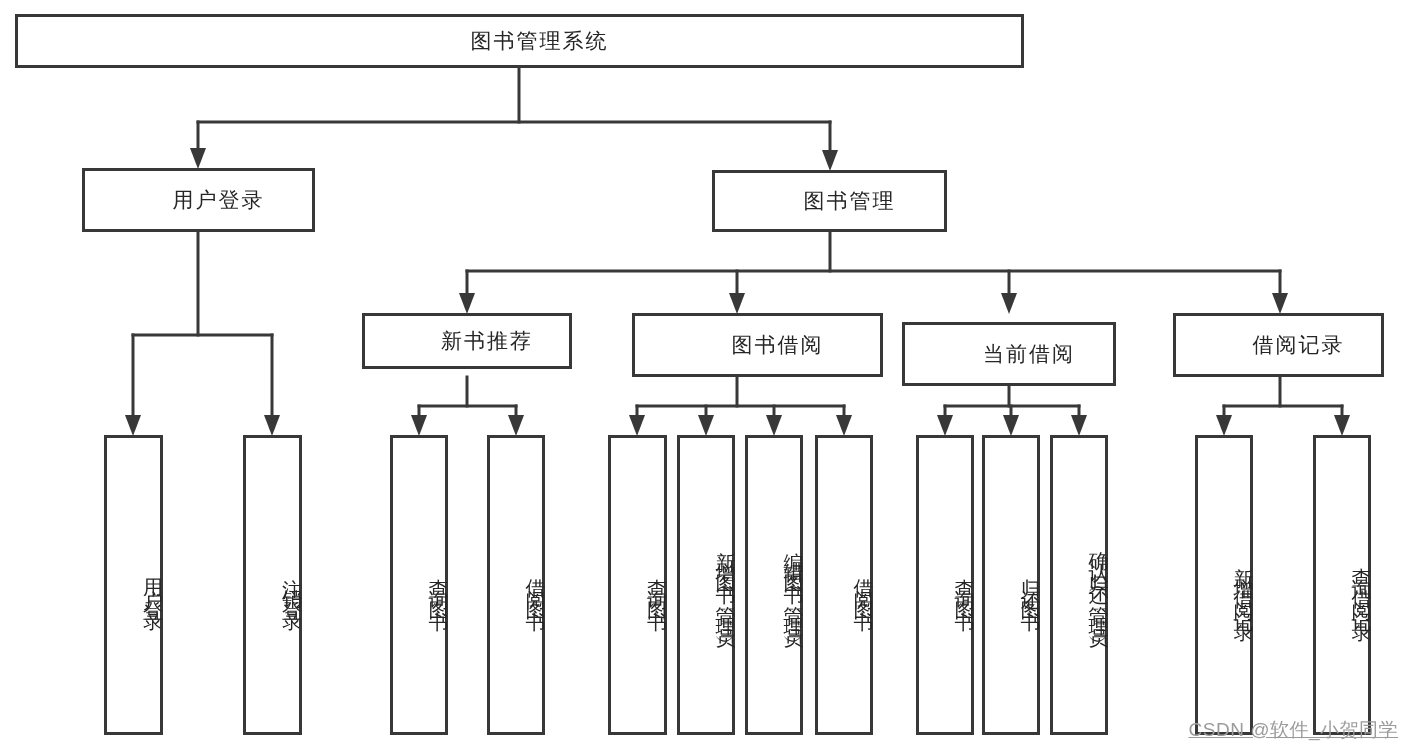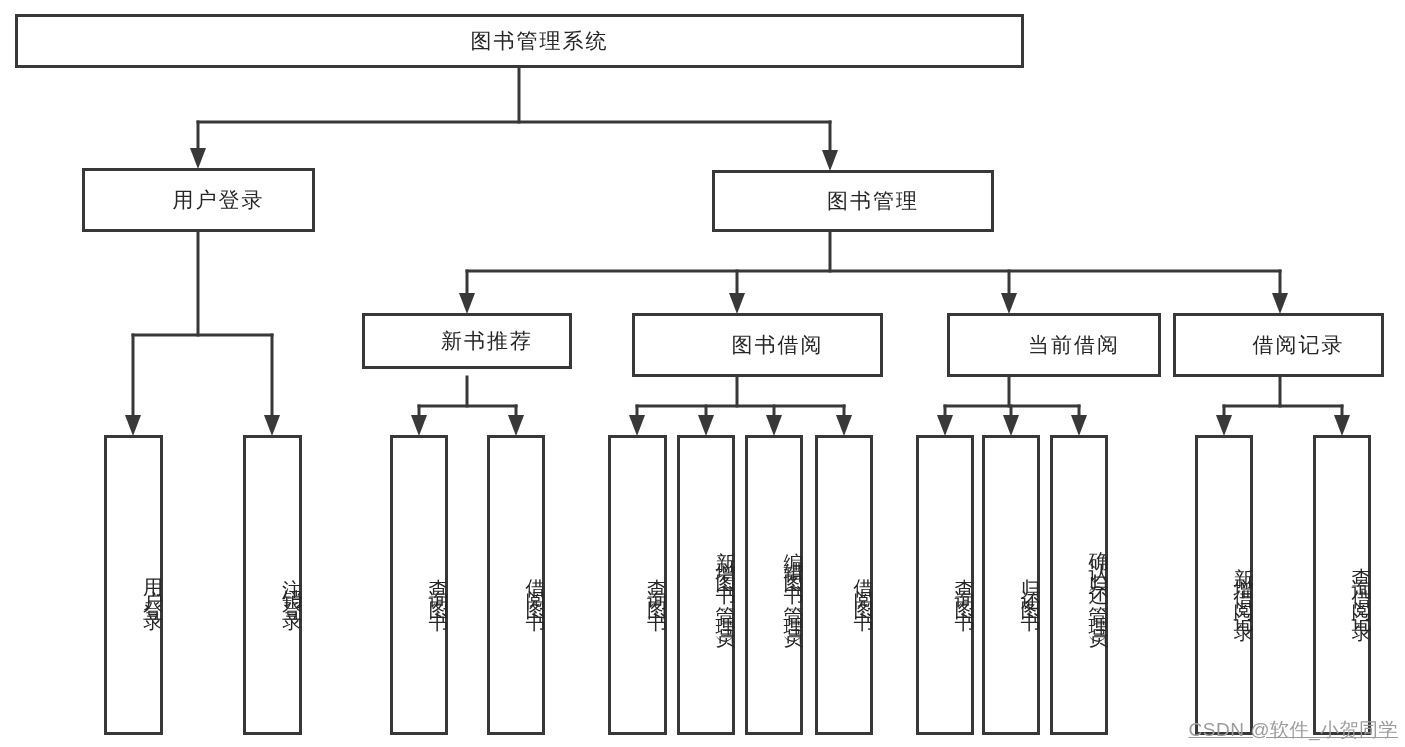--- a/index.html
+++ b/index.html
@@ -120,25 +120,25 @@
       <polygon points="1003,415 1019,415 1011,436"></polygon>
       <polygon points="1071,415 1087,415 1079,436"></polygon>
       <polygon points="1216,415 1232,415 1224,436"></polygon>
       <polygon points="1334,415 1350,415 1342,436"></polygon>
     </g>
   </svg>
 
   <div class="node hnode" style="left:15px; top:14px; width:1009px; height:54px;">图书管理系统</div>
 
   <div class="node hnode" style="left:82px; top:168px; width:233px; height:64px;">用户登录</div>
-  <div class="node hnode" style="left:712px; top:170px; width:282px; height:62px;">图书管理</div>
+  <div class="node hnode" style="left:712px; top:170px; width:235px; height:62px;">图书管理</div>
 
   <div class="node hnode" style="left:362px; top:313px; width:210px; height:56px;">新书推荐</div>
   <div class="node hnode" style="left:632px; top:313px; width:251px; height:64px;">图书借阅</div>
-  <div class="node hnode" style="left:902px; top:313px; width:214px; height:64px;margin-left:45px;">当前借阅</div>
+  <div class="node hnode" style="left:902px; top:322px; width:214px; height:64px;">当前借阅</div>
   <div class="node hnode" style="left:1173px; top:313px; width:211px; height:64px;">借阅记录</div>
 
   <div class="node vnode" style="left:104px; top:435px; width:59px; height:300px;">
     <span>用户登录</span>
   </div>
   <div class="node vnode" style="left:243px; top:435px; width:59px; height:300px;">
     <span>注销登录</span>
   </div>
 
   <div class="node vnode" style="left:390px; top:435px; width:58px; height:300px;">

